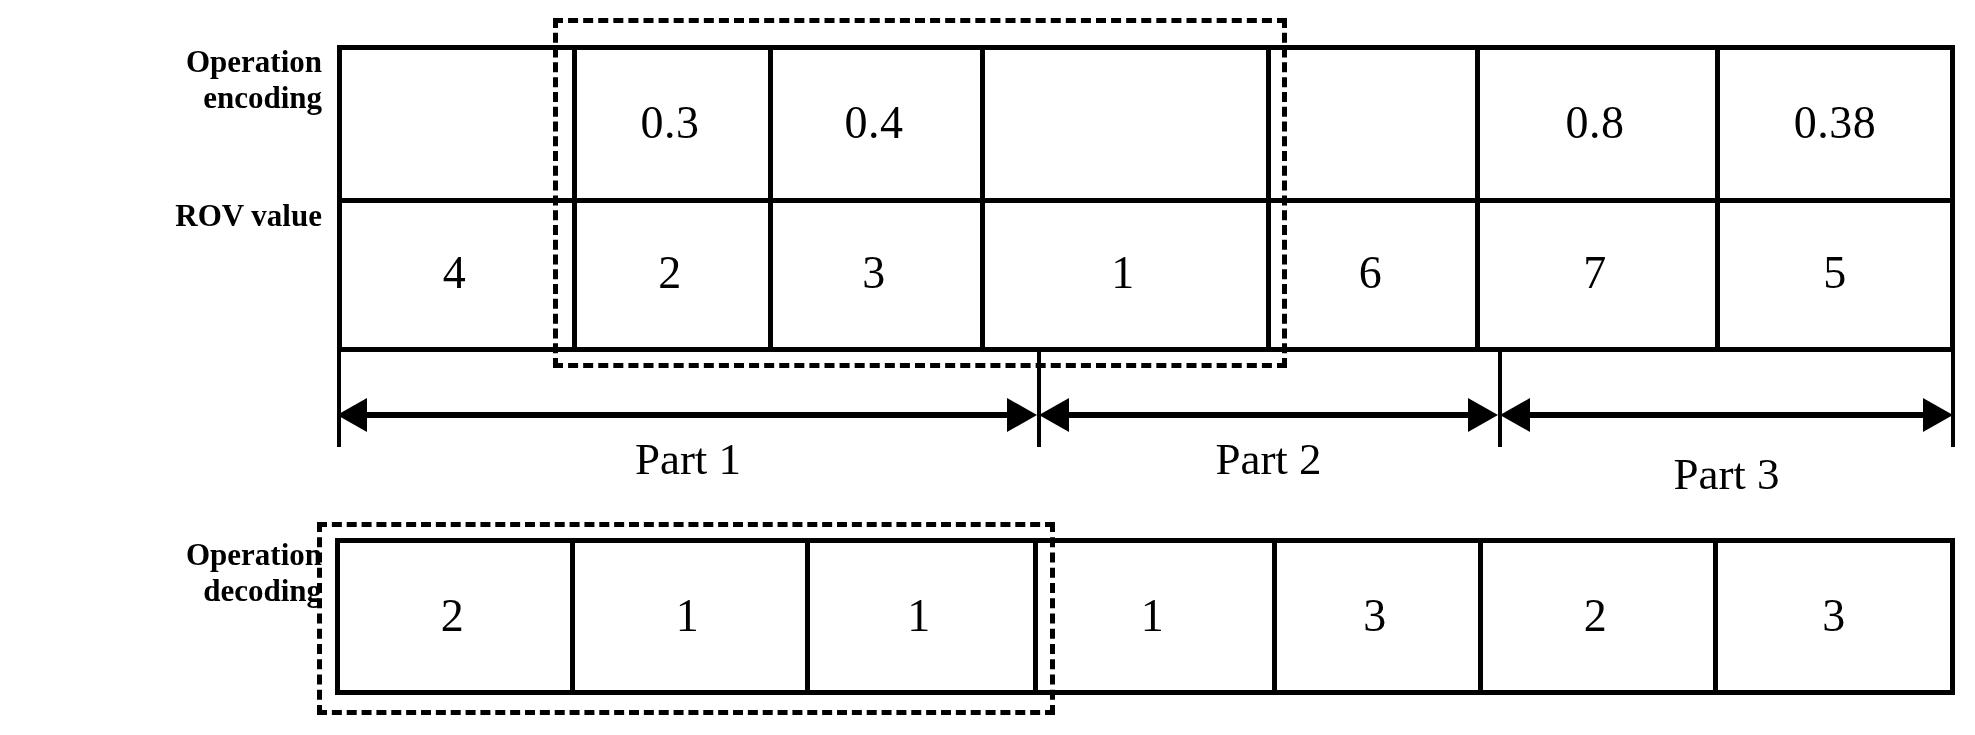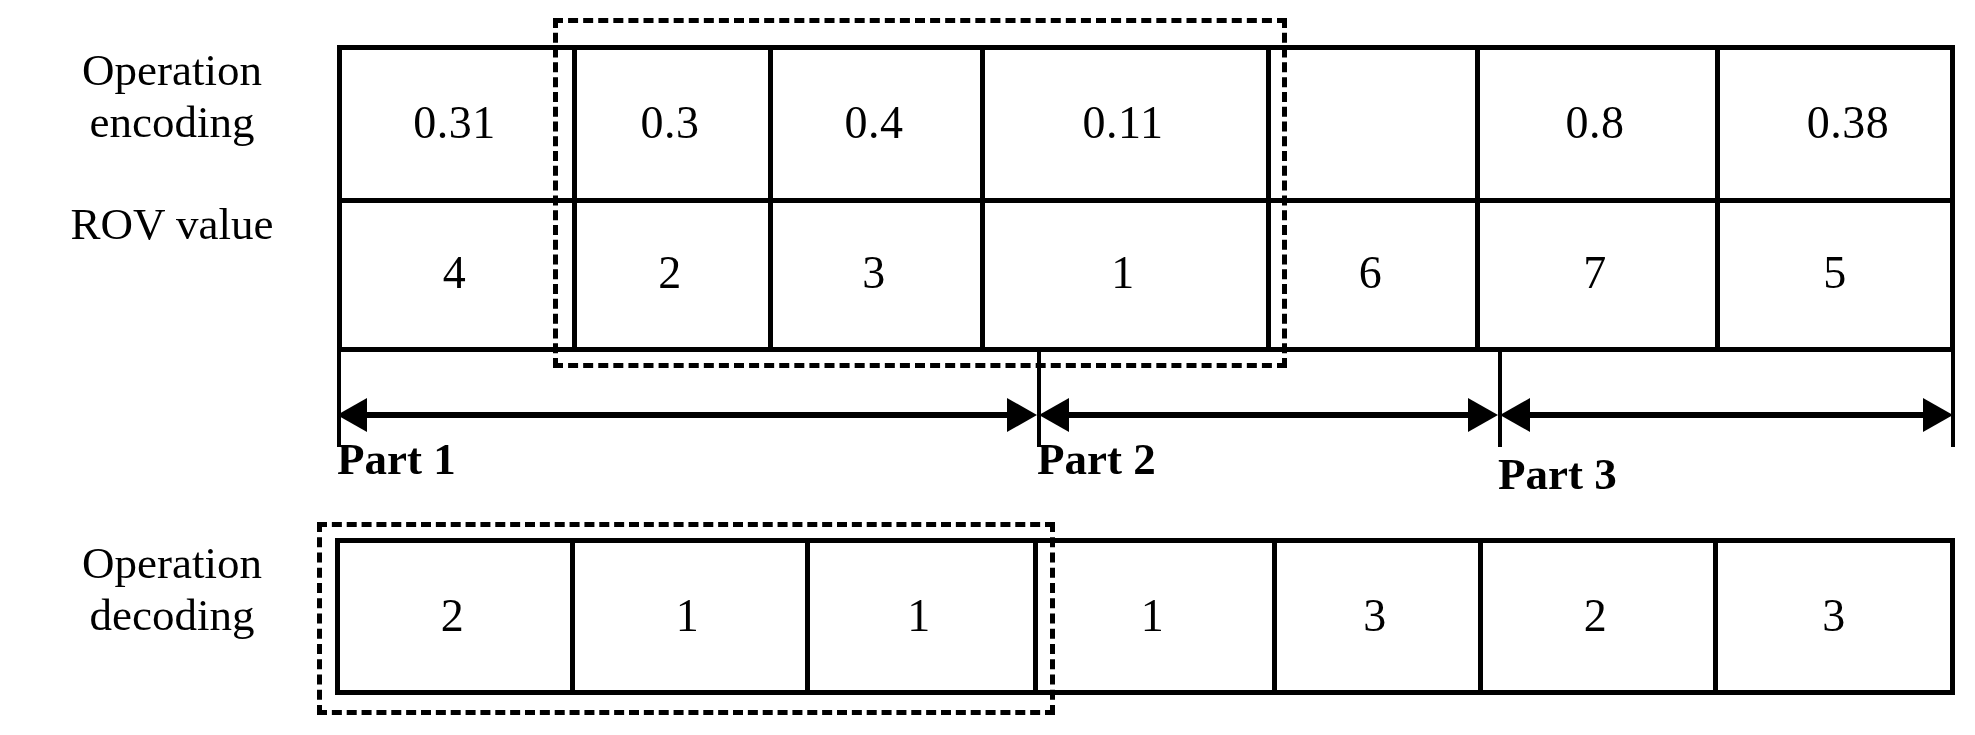--- a/index.html
+++ b/index.html
@@ -19,37 +19,38 @@
     position:absolute;
     display:flex;
     align-items:center;
     justify-content:center;
     font-size:46px;
     line-height:1;
     letter-spacing:0.5px;
   }
   .rowlabel{
     position:absolute;
-    font-size:45px;
+    font-size:31px;
     line-height:1.16;
-    text-align:center;
+    text-align:right;
     white-space:pre-line;
+    font-weight:bold;
   }
   .dashbox{
     position:absolute;
     border:5px dashed #000;
     box-sizing:border-box;
     background:transparent;
     pointer-events:none;
   }
   .partlabel{
     position:absolute;
     font-size:45px;
     line-height:1;
-    font-weight:bold;
+    text-align:center;
   }
   .tick{position:absolute;width:4px;background:#000;}
   
   .arrow{position:absolute;height:6px;background:#000;}
   .ahead{
     position:absolute;
     width:0;height:0;
     border-top:17px solid transparent;
     border-bottom:17px solid transparent;
   }
@@ -75,26 +76,24 @@
 
   <div class="vline" style="left:337px;top:45px;height:307px;"></div>
   <div class="vline" style="left:572px;top:45px;height:307px;"></div>
   <div class="vline" style="left:768px;top:45px;height:307px;"></div>
   <div class="vline" style="left:980px;top:45px;height:307px;"></div>
   <div class="vline" style="left:1266px;top:45px;height:307px;"></div>
   <div class="vline" style="left:1475px;top:45px;height:307px;"></div>
   <div class="vline" style="left:1715px;top:45px;height:307px;"></div>
   <div class="vline" style="left:1950px;top:45px;height:307px;"></div>
 
-  <div class="cell" style="left:337px;top:45px;width:235px;height:155px;">0.31</div>
   <div class="cell" style="left:572px;top:45px;width:196px;height:155px;">0.3</div>
   <div class="cell" style="left:768px;top:45px;width:212px;height:155px;">0.4</div>
-  <div class="cell" style="left:980px;top:45px;width:286px;height:155px;">0.11</div>
   <div class="cell" style="left:1475px;top:45px;width:240px;height:155px;">0.8</div>
-  <div class="cell" style="left:1715px;top:45px;width:240px;height:155px;padding-left:13px;">0.38</div>
+  <div class="cell" style="left:1715px;top:45px;width:240px;height:155px;">0.38</div>
 
   <div class="cell" style="left:337px;top:198px;width:235px;height:150px;">4</div>
   <div class="cell" style="left:572px;top:198px;width:196px;height:150px;">2</div>
   <div class="cell" style="left:768px;top:198px;width:212px;height:150px;">3</div>
   <div class="cell" style="left:980px;top:198px;width:286px;height:150px;">1</div>
   <div class="cell" style="left:1266px;top:198px;width:209px;height:150px;">6</div>
   <div class="cell" style="left:1475px;top:198px;width:240px;height:150px;">7</div>
   <div class="cell" style="left:1715px;top:198px;width:240px;height:150px;">5</div>
 
   <div class="dashbox" style="left:553px;top:18px;width:734px;height:350px;"></div>

